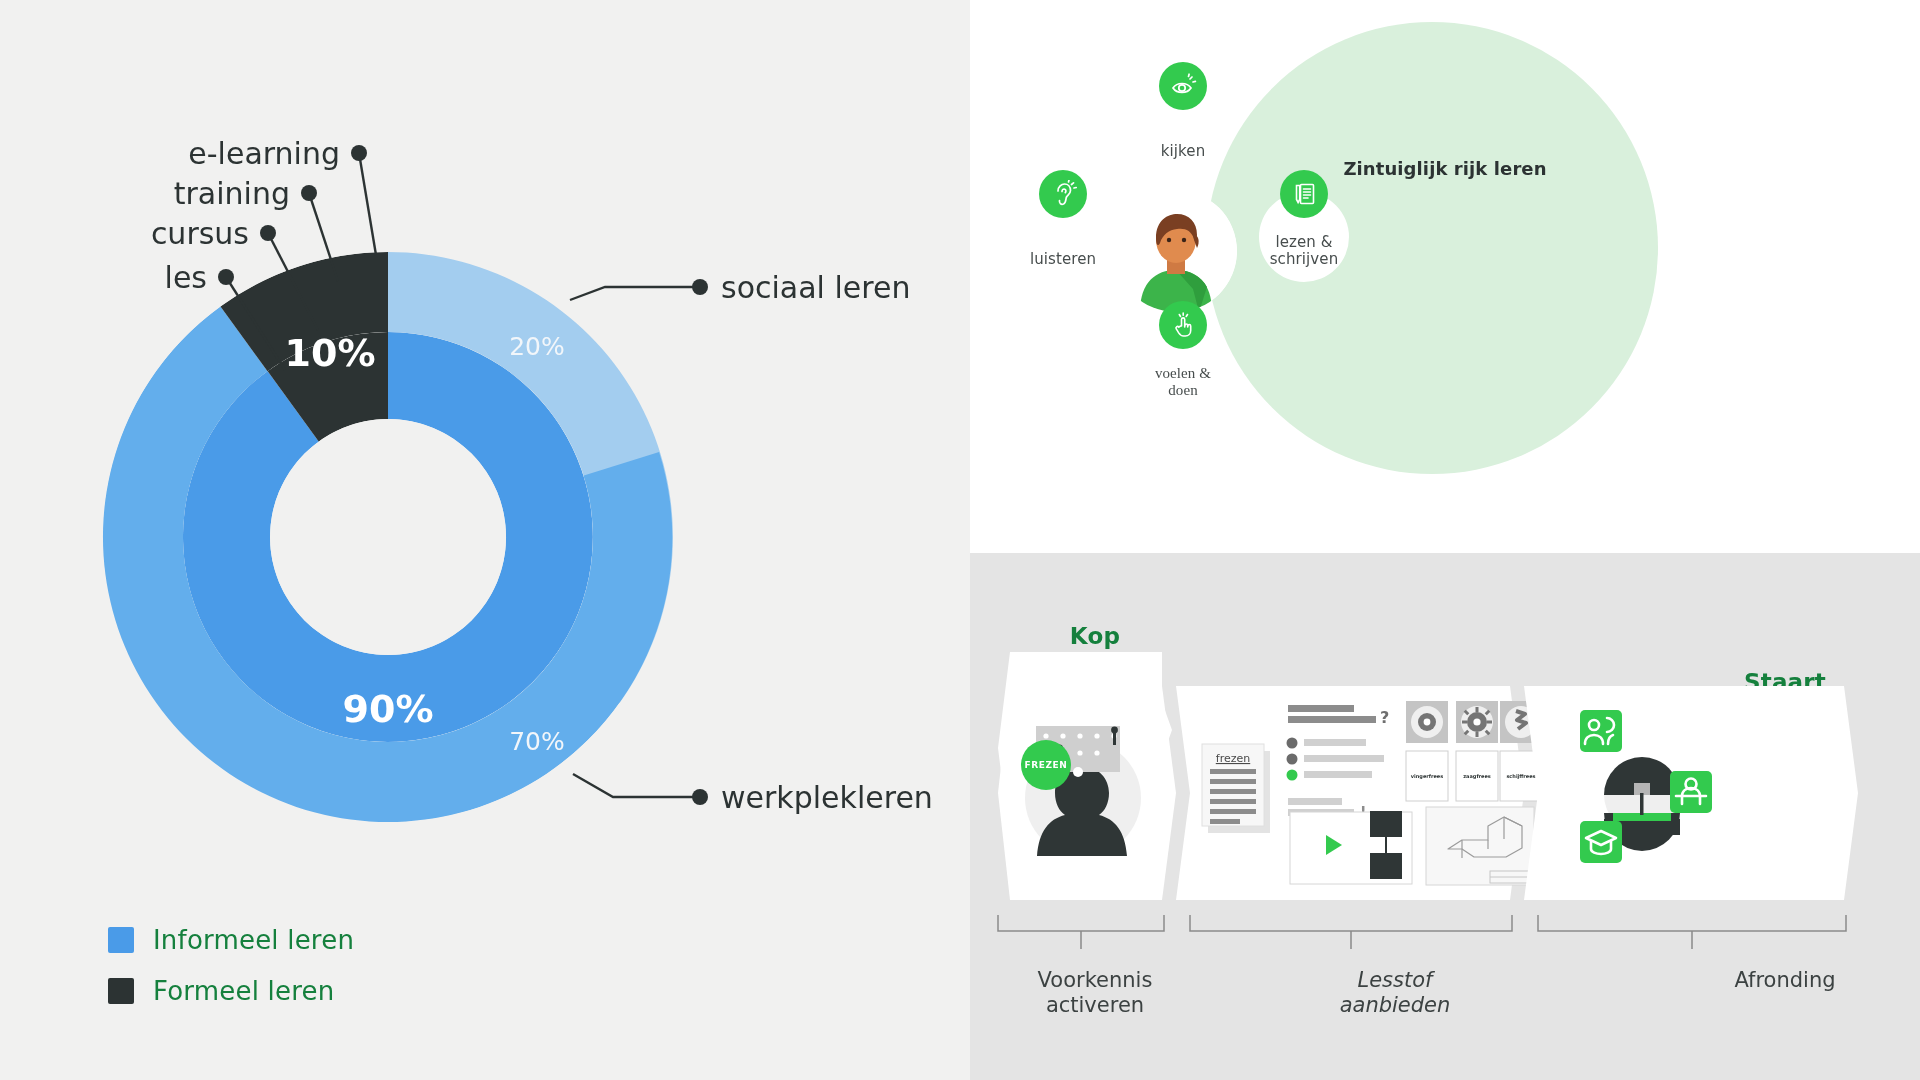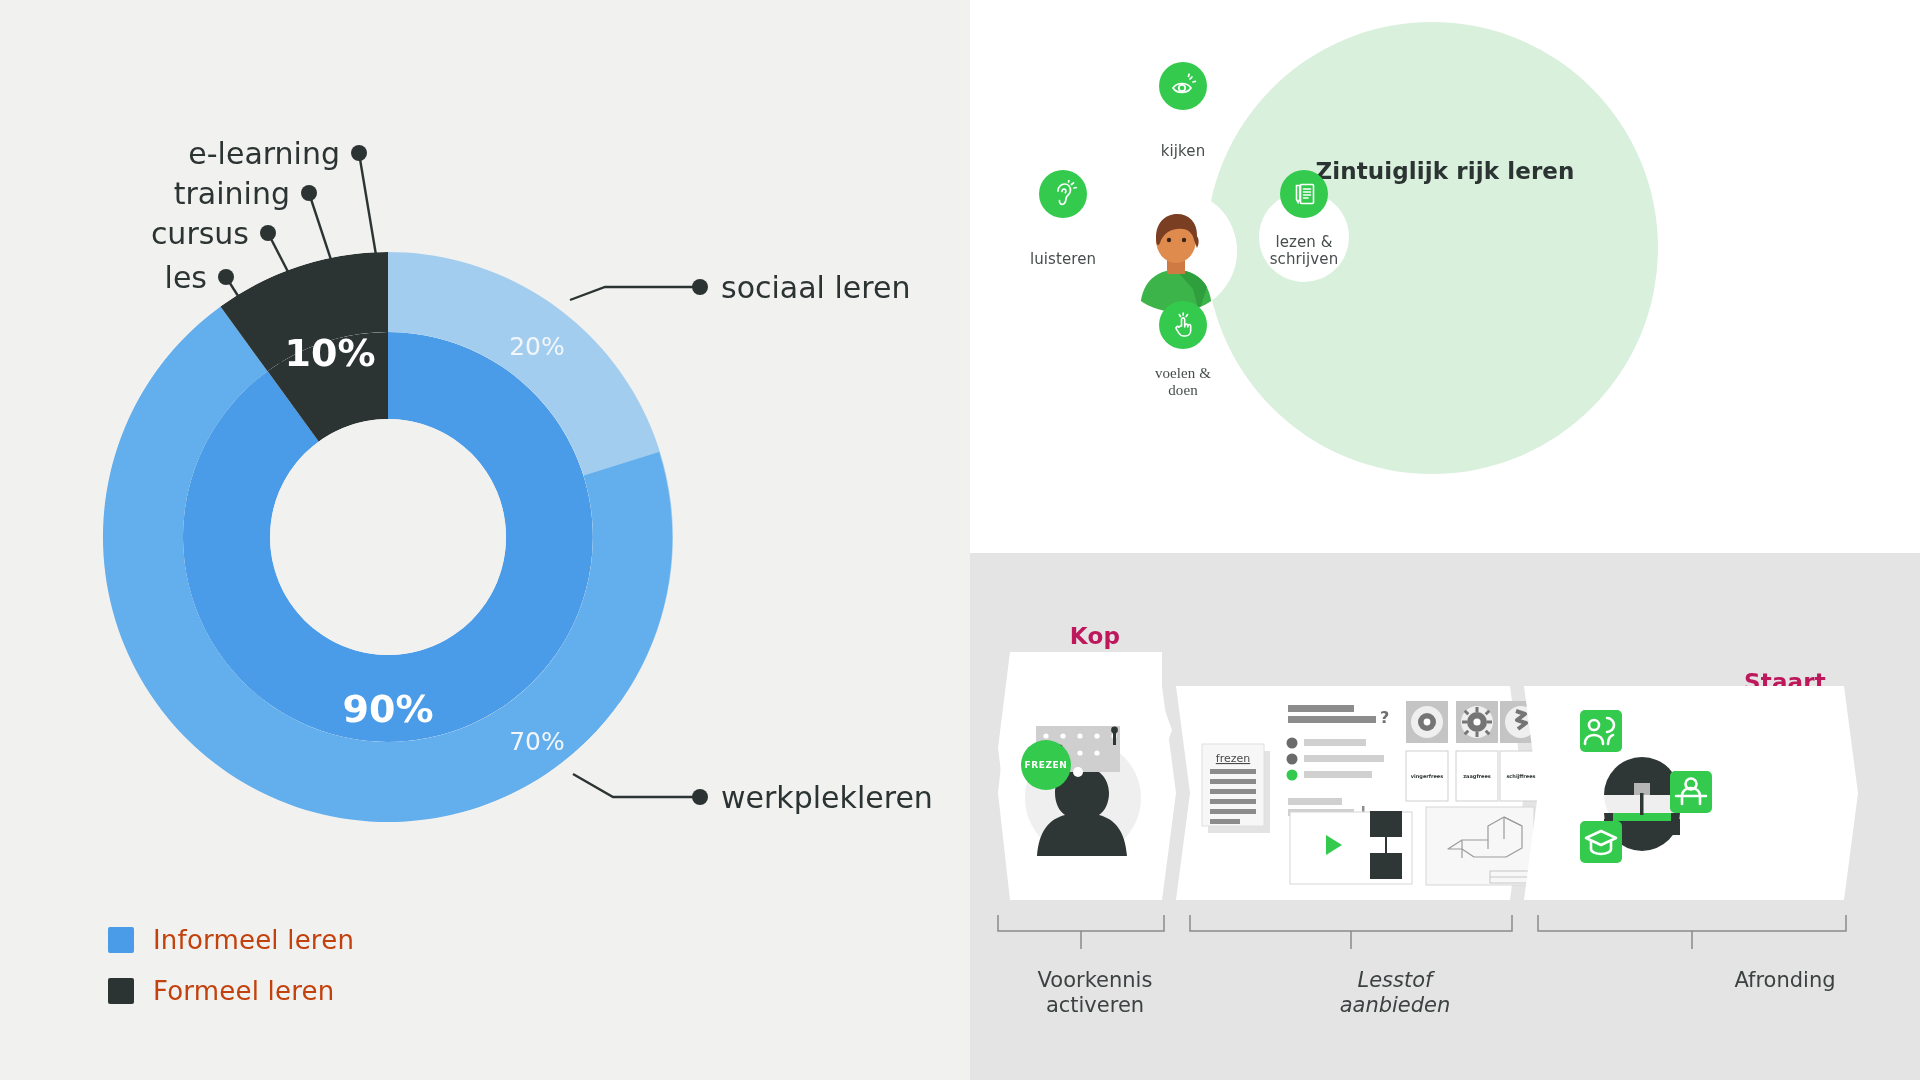--- a/index.html
+++ b/index.html
@@ -24,21 +24,21 @@
 
   .callout-text {
     font-size: 30px; fill: #2c3333;
     font-family: "DejaVu Sans", "Liberation Sans", sans-serif;
   }
 
   
   #legend { position: absolute; left: 108px; top: 925px; }
   .legend-row { display: flex; align-items: center; margin-bottom: 21px; }
   .legend-swatch { width: 26px; height: 26px; border-radius: 2px; margin-right: 19px; }
-  .legend-label { font-size: 26px; color: #c2410c; letter-spacing: .2px; }
+  .legend-label { font-size: 26px; color: #15803d; letter-spacing: .2px; }
 
   
   #tr-panel {
     position: absolute; left: 970px; top: 0;
     width: 950px; height: 547px; background: #ffffff;
   }
   #tr-bigcircle {
     position: absolute; left: 236px; top: 22px;
     width: 452px; height: 452px; border-radius: 50%;
     background: #d9f0dc;
@@ -65,32 +65,32 @@
   #node-luisteren { left: 1018px; top: 192px; }
   #node-lezen   { left: 1259px; top: 192px; }
   #node-voelen  { left: 1138px; top: 323px; font-family: Liberation Serif, serif; }
   #node-center {
     position: absolute; left: 1115px; top: 190px;
     width: 122px; height: 122px; border-radius: 50%;
     background: #ffffff; overflow: hidden;
   }
   #tr-title {
     position: absolute; left: 970px; top: 158px; width: 950px;
-    text-align: center; font-size: 23px; font-weight: 700;
+    text-align: center; font-size: 18px; font-weight: 700;
     color: #2c3333; letter-spacing: .1px;
   }
 
   
   #br-panel {
     position: absolute; left: 970px; top: 553px;
     width: 950px; height: 527px; background: #e4e4e4;
   }
   .stage-title {
     position: absolute; font-size: 23px; font-weight: 700;
-    color: #be185d; letter-spacing: .2px; text-align: center;
+    color: #15803d; letter-spacing: .2px; text-align: center;
   }
   #title-kop   { left: 1000px; top: 623px; width: 190px; }
   #title-romp  { left: 1070px; top: 623px; width: 440px; }
   #title-staart{ left: 1665px; top: 623px; width: 240px; margin-top: 46px; }
 
   .caption {
     position: absolute; font-size: 21px; color: #3c4242;
     text-align: center; line-height: 1.2;
   }
   #cap-kop    { left: 1000px; top: 968px; width: 190px; }

